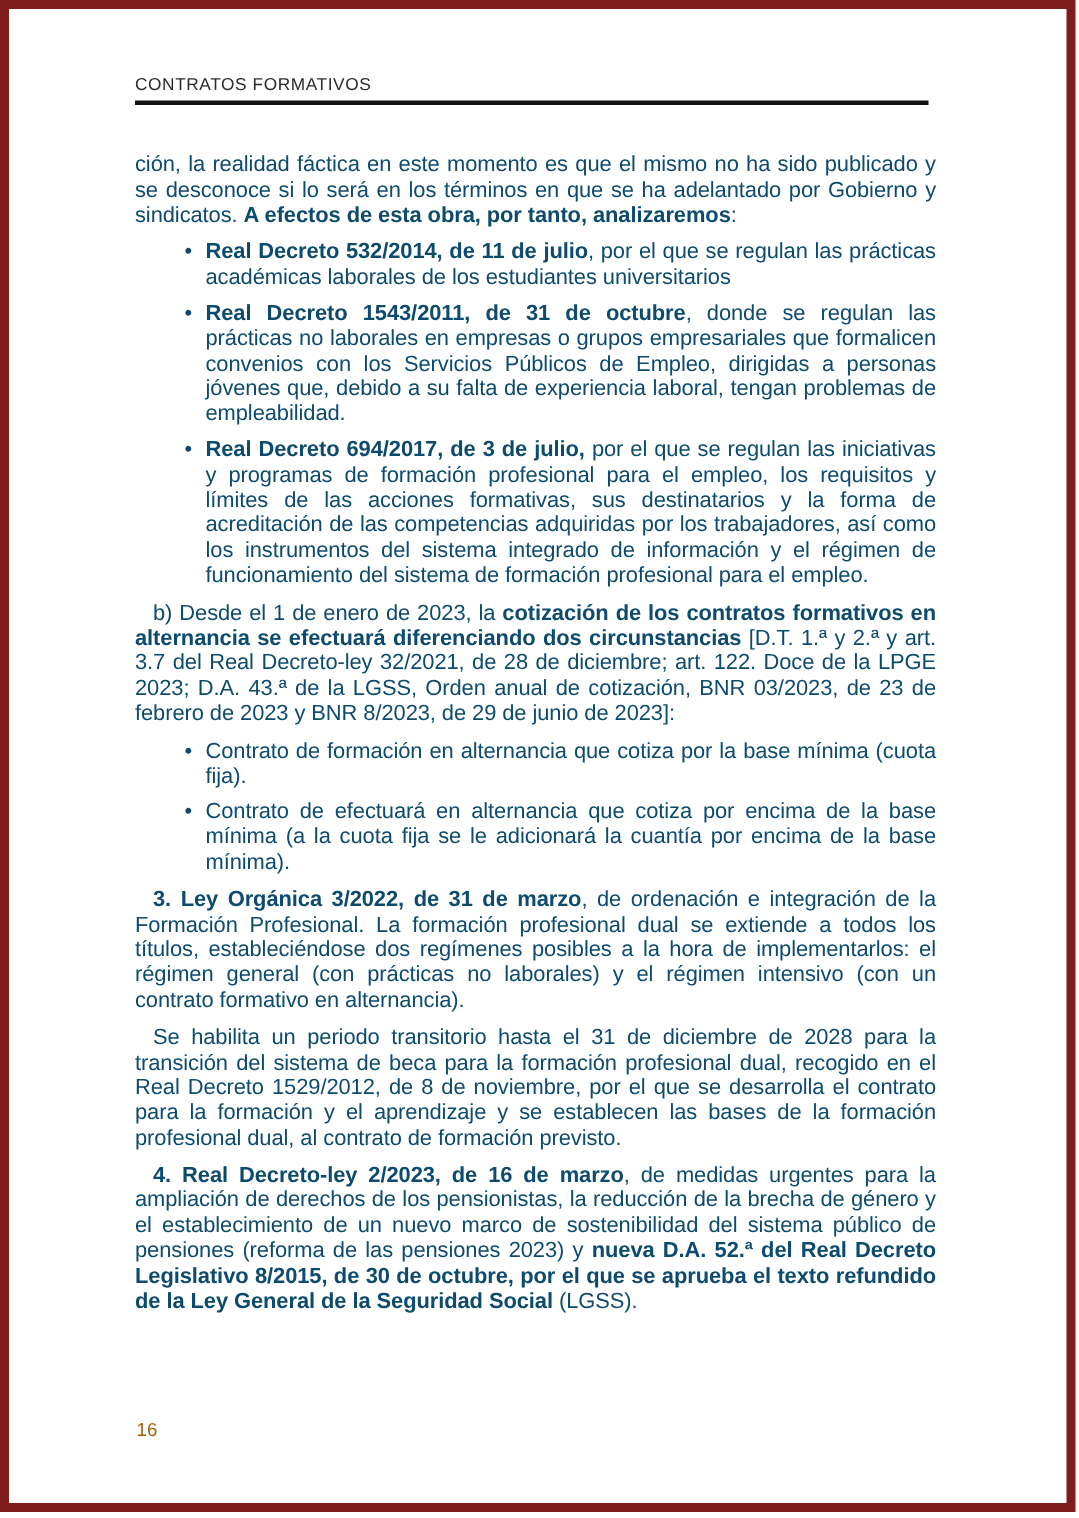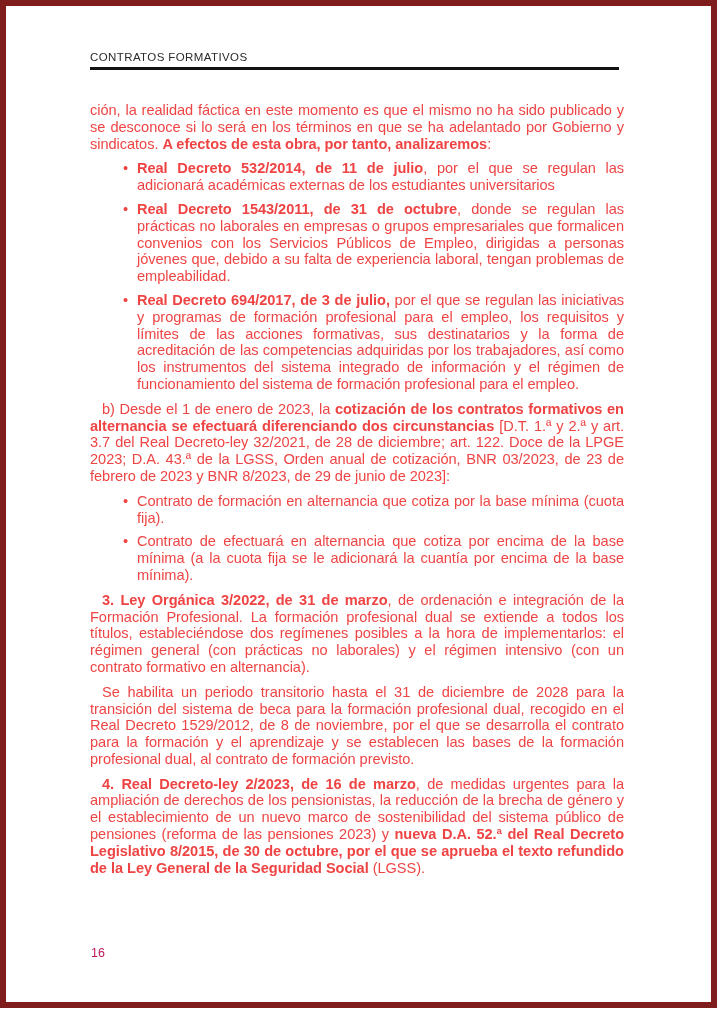--- a/index.html
+++ b/index.html
@@ -38,21 +38,21 @@
   }
   .body-text {
     position: absolute;
     left: 84px;
     top: 96px;
     width: 534px;
     font-size: 14.6px;
     line-height: 16.8px;
     text-align: justify;
     letter-spacing: -0.05px;
-    color: #ef4444;
+    color: #0c4a6e;
     -webkit-hyphens: auto;
     hyphens: auto;
   }
   .para {
     margin: 8px 0;
   }
   .para.indent {
     text-indent: 12px;
   }
   .para:first-child {
@@ -68,32 +68,32 @@
   .bullet-item .marker {
     position: absolute;
     left: -14px;
     top: 0;
   }
   .page-number {
     position: absolute;
     left: 85px;
     top: 940px;
     font-size: 12.5px;
-    color: #be185d;
+    color: #a16207;
   }
 </style>
 </head>
 <body>
 
 <div class="page">
   <div class="running-header">CONTRATOS FORMATIVOS</div>
   <div class="header-rule"></div>
   <div class="body-text">
       <div class="para"><span>ción, la realidad fáctica en este momento es que el mismo no ha sido publicado y se desconoce si lo será en los términos en que se ha adelantado por Gobierno y sindicatos. </span><span class="b">A efectos de esta obra, por tanto, analizaremos</span><span>:</span></div>
-      <div class="bullet-item"><span class="marker">•</span><span class="b">Real Decreto 532/2014, de 11 de julio</span><span>, por el que se regulan las adicionará académicas externas de los estudiantes universitarios</span></div>
+      <div class="bullet-item"><span class="marker">•</span><span class="b">Real Decreto 532/2014, de 11 de julio</span><span>, por el que se regulan las prácticas académicas laborales de los estudiantes universitarios</span></div>
       <div class="bullet-item"><span class="marker">•</span><span class="b">Real Decreto 1543/2011, de 31 de octubre</span><span>, donde se regulan las prácticas no laborales en empresas o grupos empresariales que formalicen convenios con los Servicios Públicos de Empleo, dirigidas a personas jóvenes que, debido a su falta de experiencia laboral, tengan problemas de empleabilidad.</span></div>
       <div class="bullet-item"><span class="marker">•</span><span class="b">Real Decreto 694/2017, de 3 de julio,</span><span> por el que se regulan las iniciativas y programas de formación profesional para el empleo, los requisitos y límites de las acciones formativas, sus destinatarios y la forma de acreditación de las competencias adquiridas por los trabajadores, así como los instrumentos del sistema integrado de información y el régimen de funcionamiento del sistema de formación profesional para el empleo.</span></div>
       <div class="para indent"><span>b) Desde el 1 de enero de 2023, la </span><span class="b">cotización de los contratos formativos en alternancia se efectuará diferenciando dos circunstancias</span><span> [D.T. 1.ª y 2.ª y art. 3.7 del Real Decreto-ley 32/2021, de 28 de diciembre; art. 122. Doce de la LPGE 2023; D.A. 43.ª de la LGSS, Orden anual de cotización, BNR 03/2023, de 23 de febrero de 2023 y BNR 8/2023, de 29 de junio de 2023]:</span></div>
       <div class="bullet-item"><span class="marker">•</span><span>Contrato de formación en alternancia que cotiza por la base mínima (cuota fija).</span></div>
       <div class="bullet-item"><span class="marker">•</span><span>Contrato de efectuará en alternancia que cotiza por encima de la base mínima (a la cuota fija se le adicionará la cuantía por encima de la base mínima).</span></div>
       <div class="para indent"><span class="b">3. Ley Orgánica 3/2022, de 31 de marzo</span><span>, de ordenación e integración de la Formación Profesional. La formación profesional dual se extiende a todos los títulos, estableciéndose dos regímenes posibles a la hora de implementarlos: el régimen general (con prácticas no laborales) y el régimen intensivo (con un contrato formativo en alternancia).</span></div>
       <div class="para indent"><span>Se habilita un periodo transitorio hasta el 31 de diciembre de 2028 para la transición del sistema de beca para la formación profesional dual, recogido en el Real Decreto 1529/2012, de 8 de noviembre, por el que se desarrolla el contrato para la formación y el aprendizaje y se establecen las bases de la formación profesional dual, al contrato de formación previsto.</span></div>
       <div class="para indent"><span class="b">4. Real Decreto-ley 2/2023, de 16 de marzo</span><span>, de medidas urgentes para la ampliación de derechos de los pensionistas, la reducción de la brecha de género y el establecimiento de un nuevo marco de sostenibilidad del sistema público de pensiones (reforma de las pensiones 2023) y </span><span class="b">nueva D.A. 52.ª del Real Decreto Legislativo 8/2015, de 30 de octubre, por el que se aprueba el texto refundido de la Ley General de la Seguridad Social</span><span> (LGSS).</span></div>
     </div>
   <div class="page-number">16</div>

